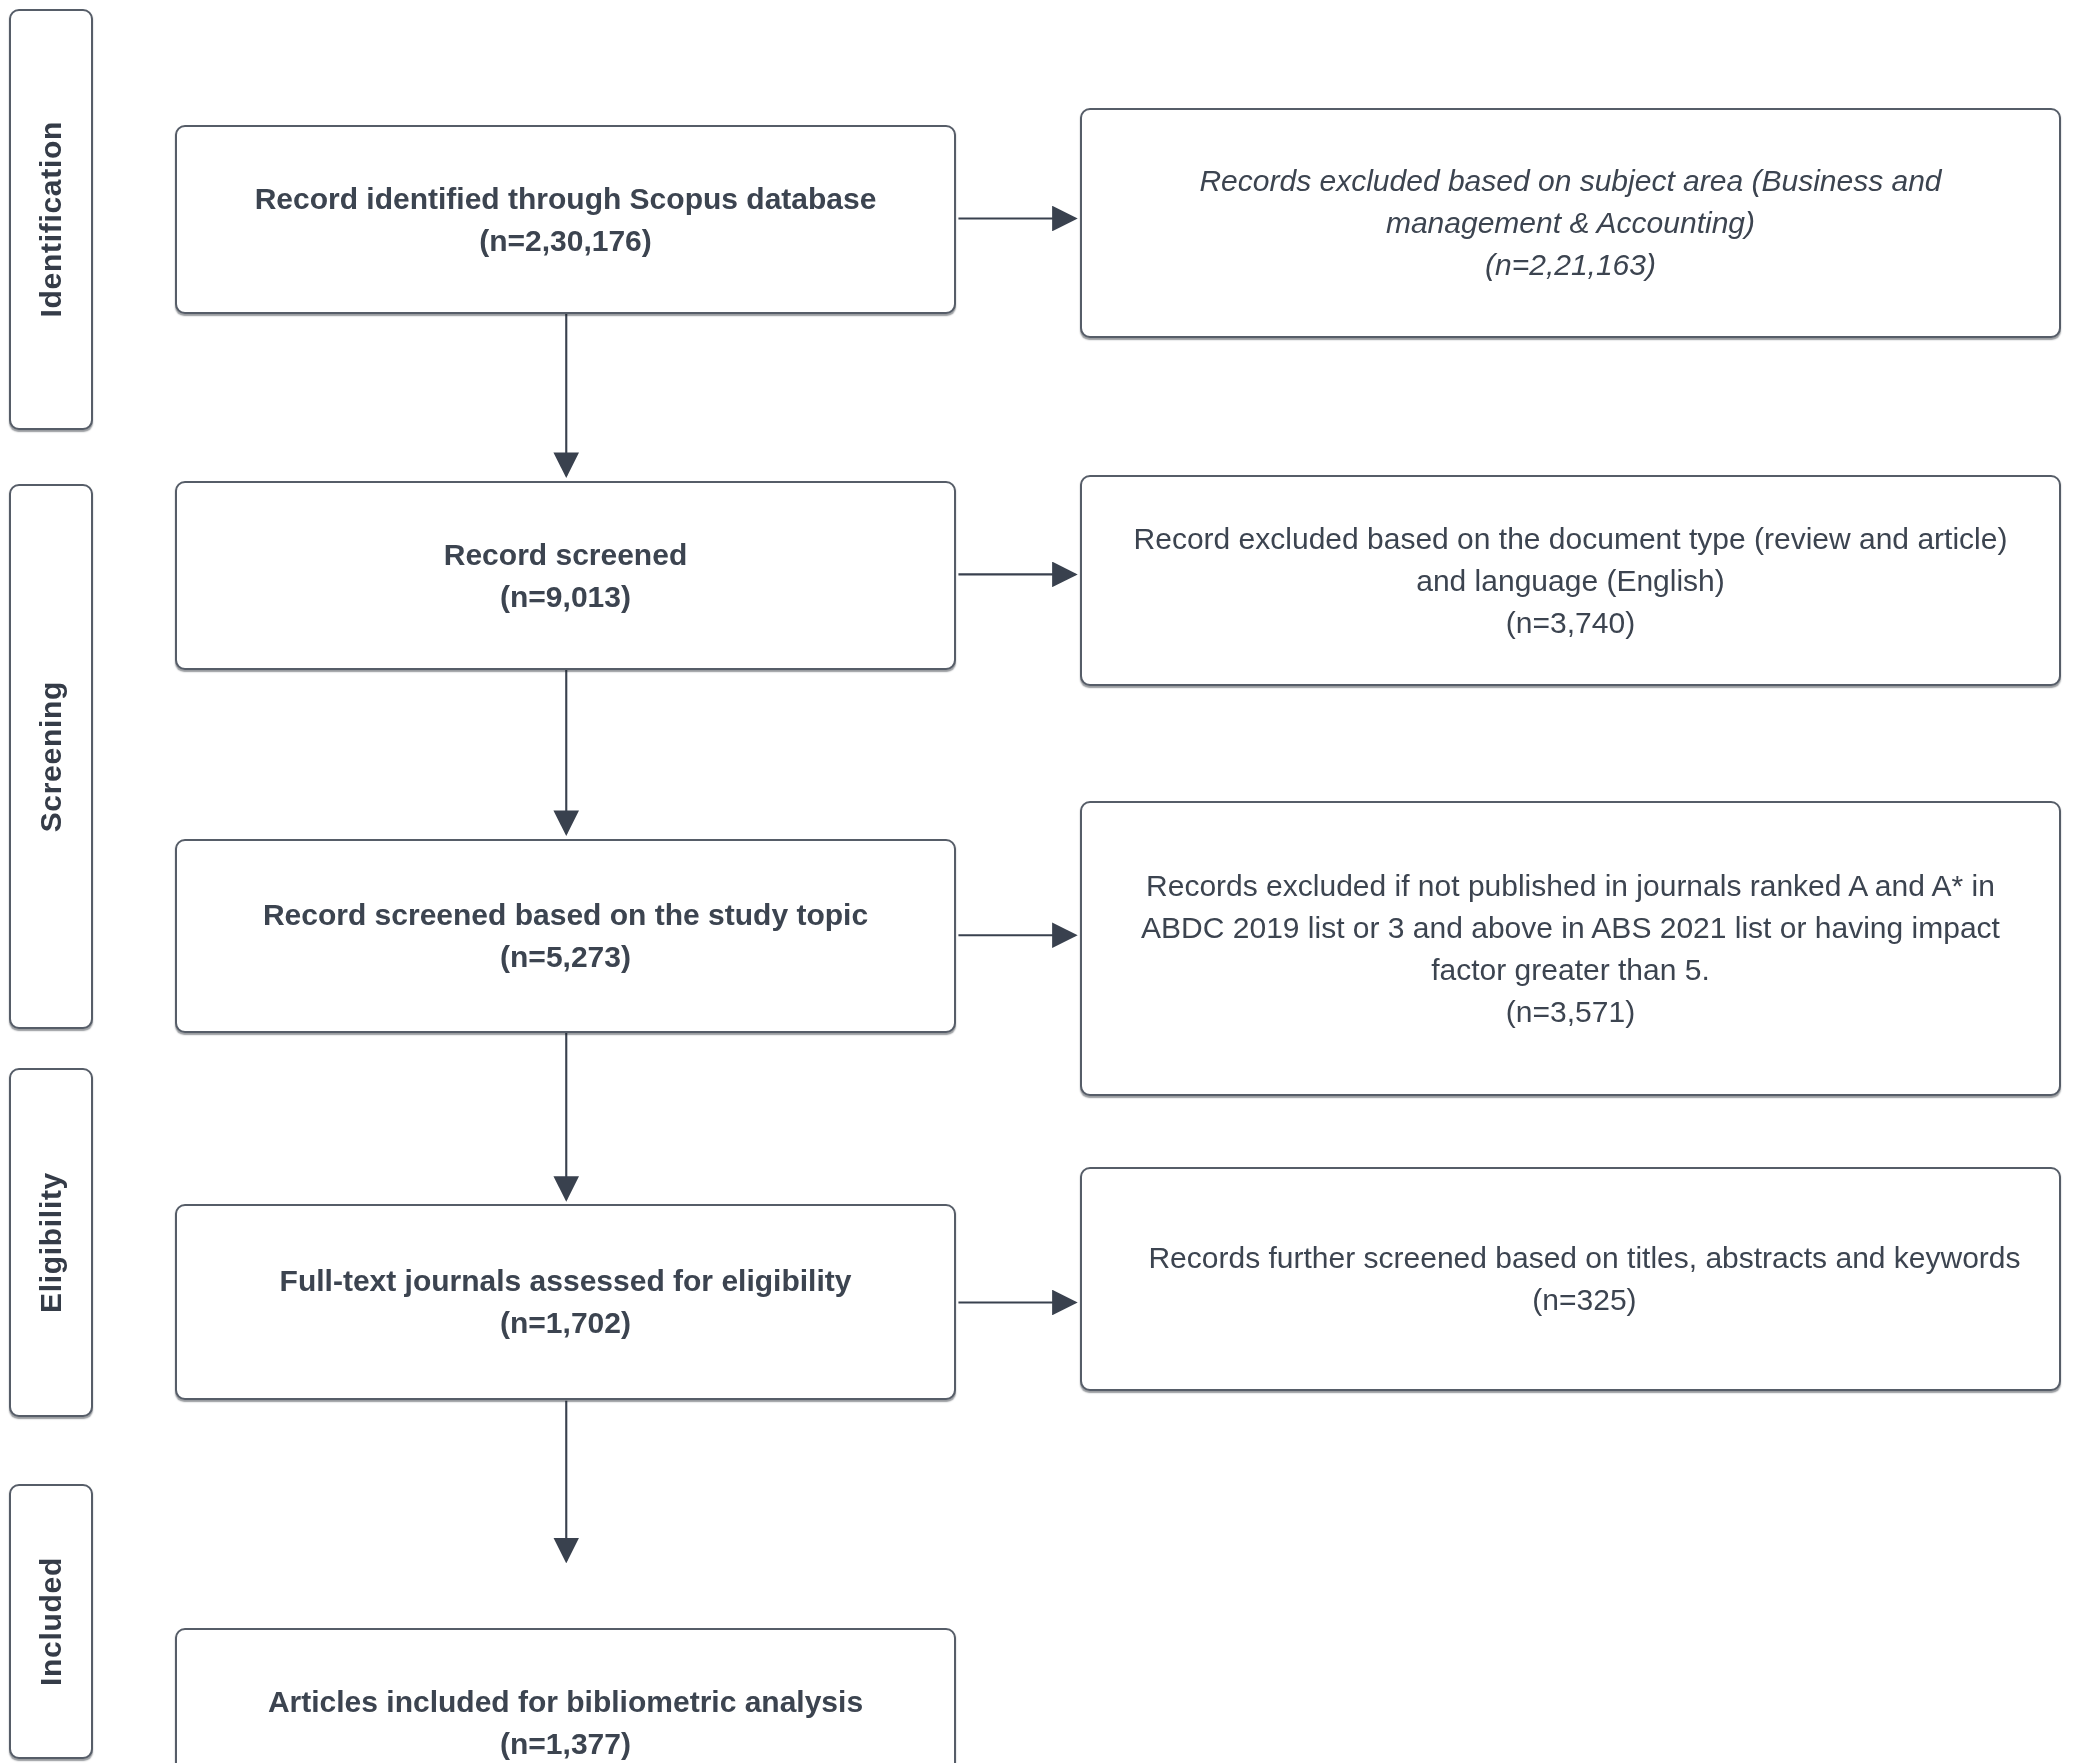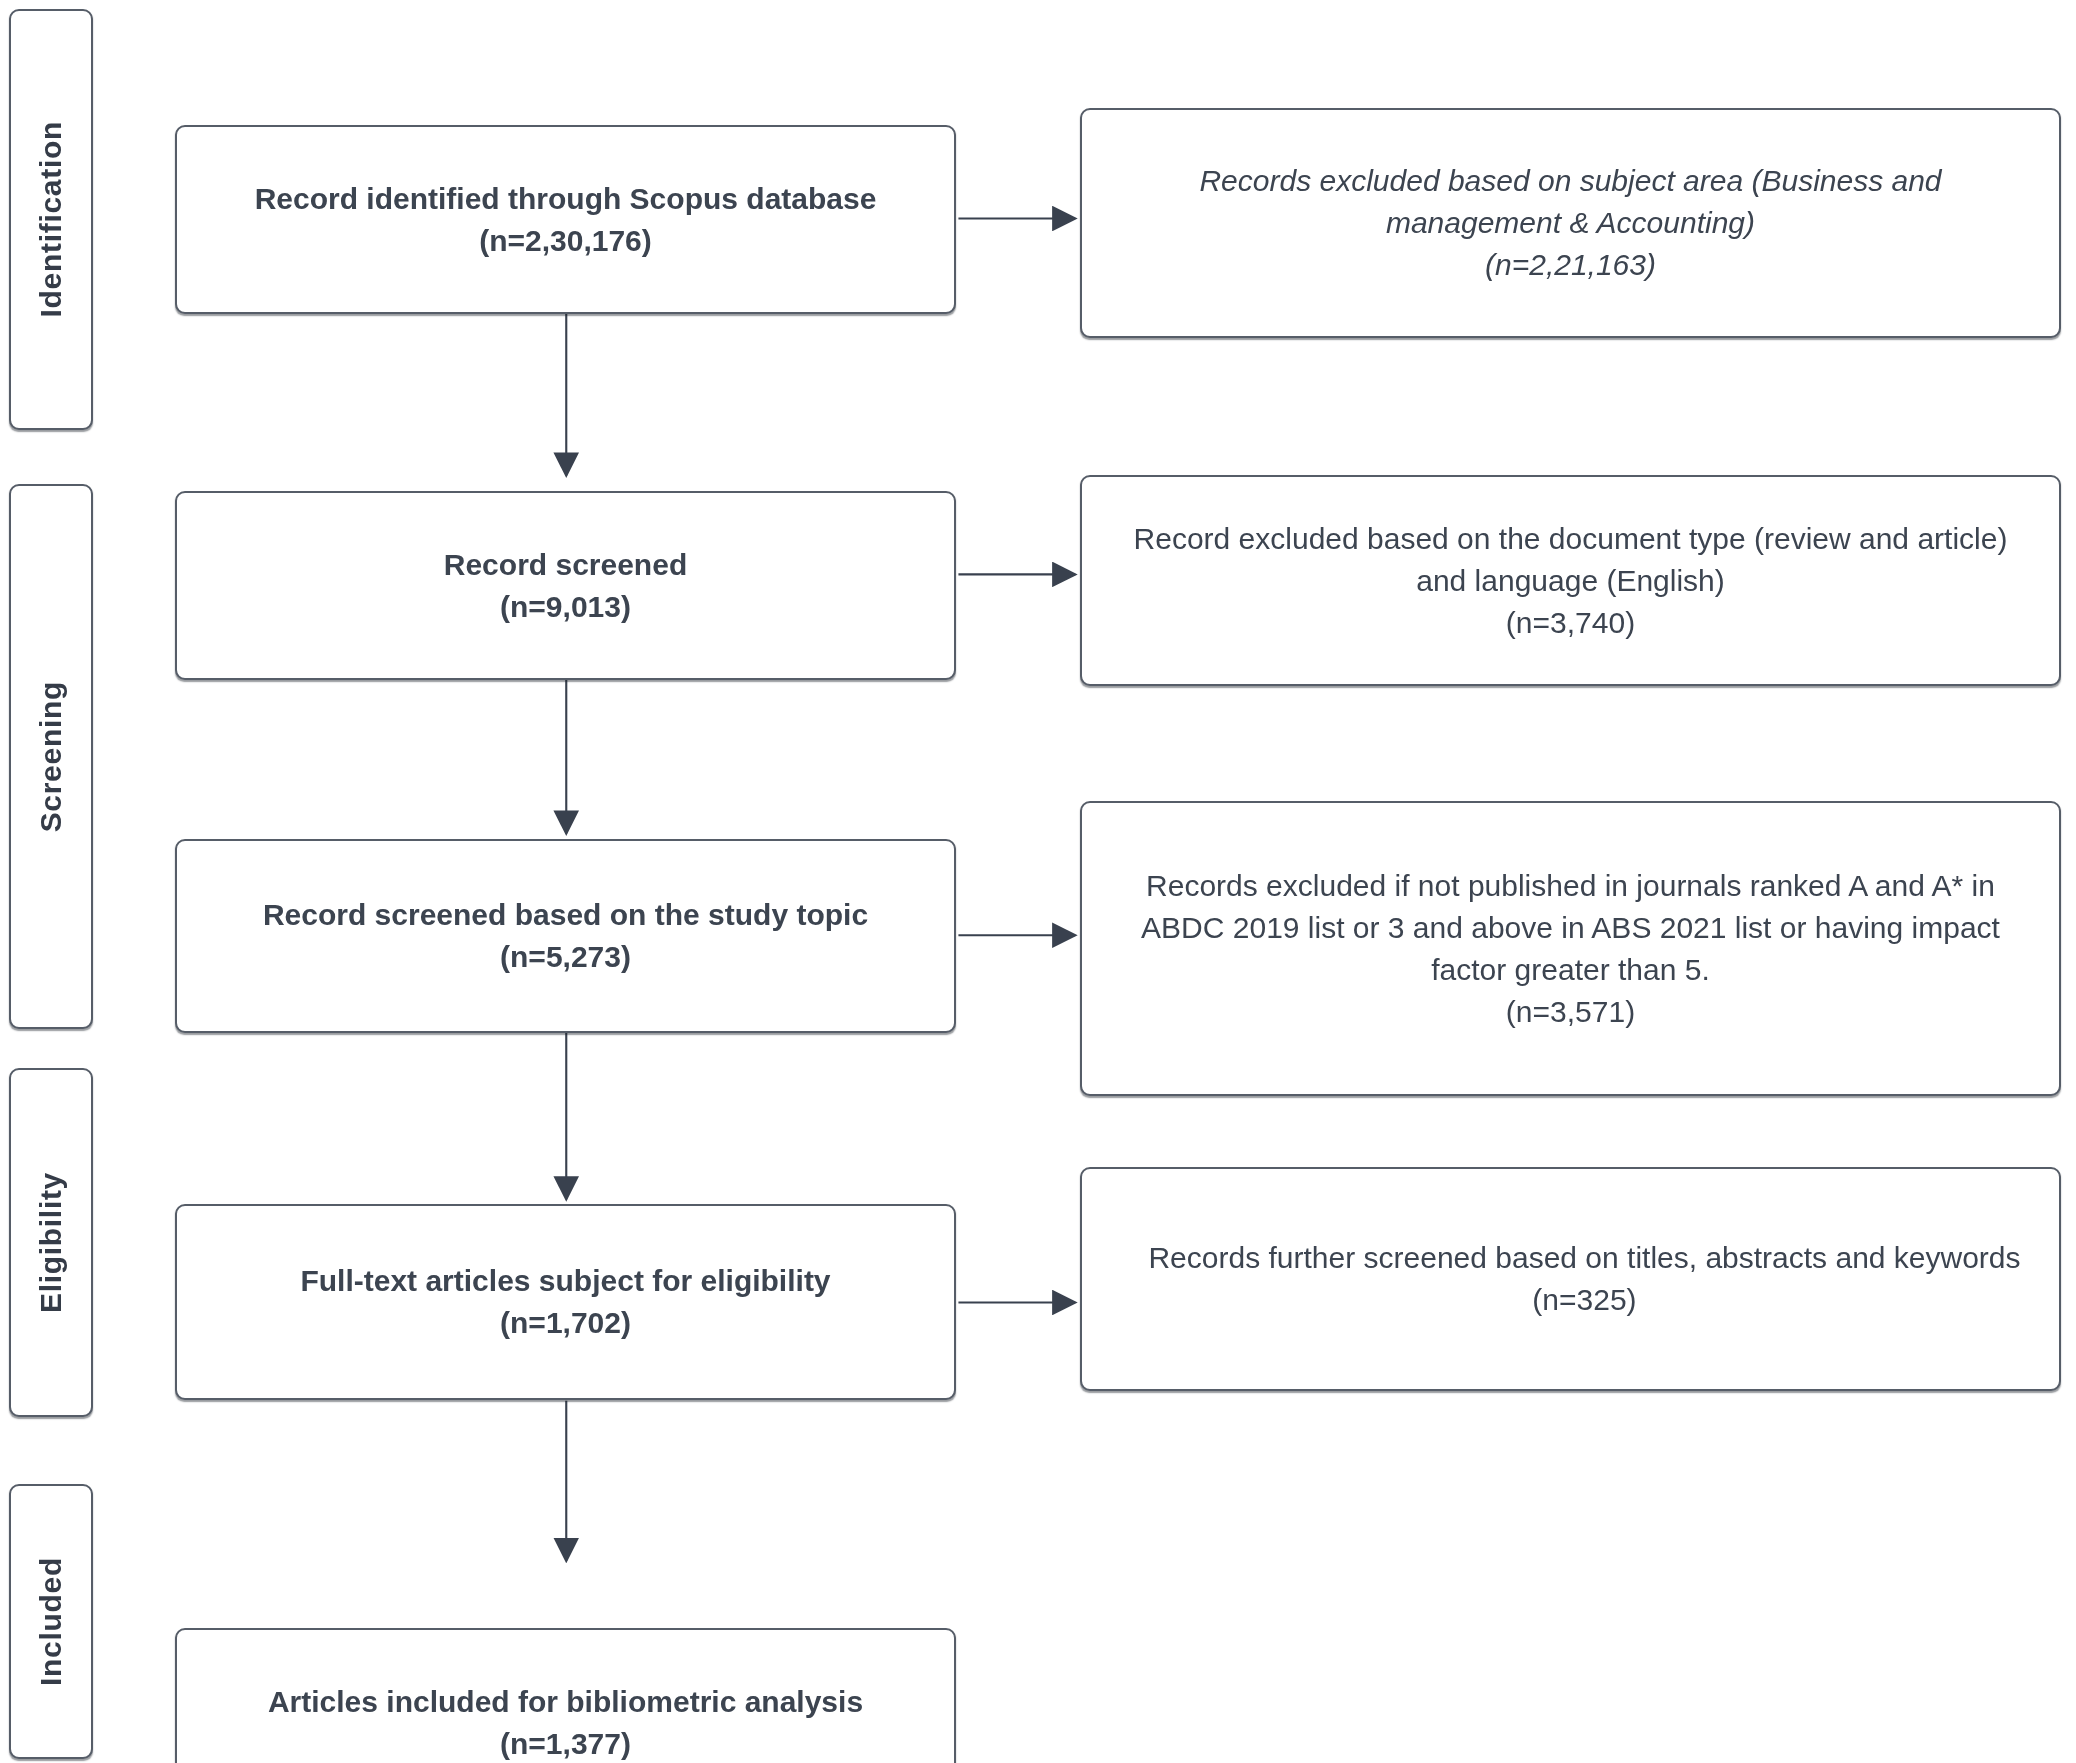--- a/index.html
+++ b/index.html
@@ -94,35 +94,35 @@
   <div class="box stage" style="top:1484px; height:275px;">
     <span class="stage-text">Included</span>
   </div>
 
   <div class="box node-col" style="top:125px;  height:189px;">
     <div class="node-text">
       <div>Record identified through Scopus database</div>
       <div>(n=2,30,176)</div>
     </div>
   </div>
-  <div class="box node-col" style="top:491px;  height:189px;">
+  <div class="box node-col" style="top:481px;  height:189px;">
     <div class="node-text">
       <div>Record screened</div>
       <div>(n=9,013)</div>
     </div>
   </div>
   <div class="box node-col" style="top:839px; height:194px;">
     <div class="node-text">
       <div>Record screened based on the study topic</div>
       <div>(n=5,273)</div>
     </div>
   </div>
   <div class="box node-col" style="top:1204px; height:196px;">
     <div class="node-text">
-      <div>Full-text articles subject for eligibility</div>
+      <div>Full-text journals assessed for eligibility</div>
       <div>(n=1,702)</div>
     </div>
   </div>
   <div class="box node-col" style="top:1628px; height:189px;">
     <div class="node-text">
       <div>Articles included for bibliometric analysis</div>
       <div>(n=1,377)</div>
     </div>
   </div>
 

